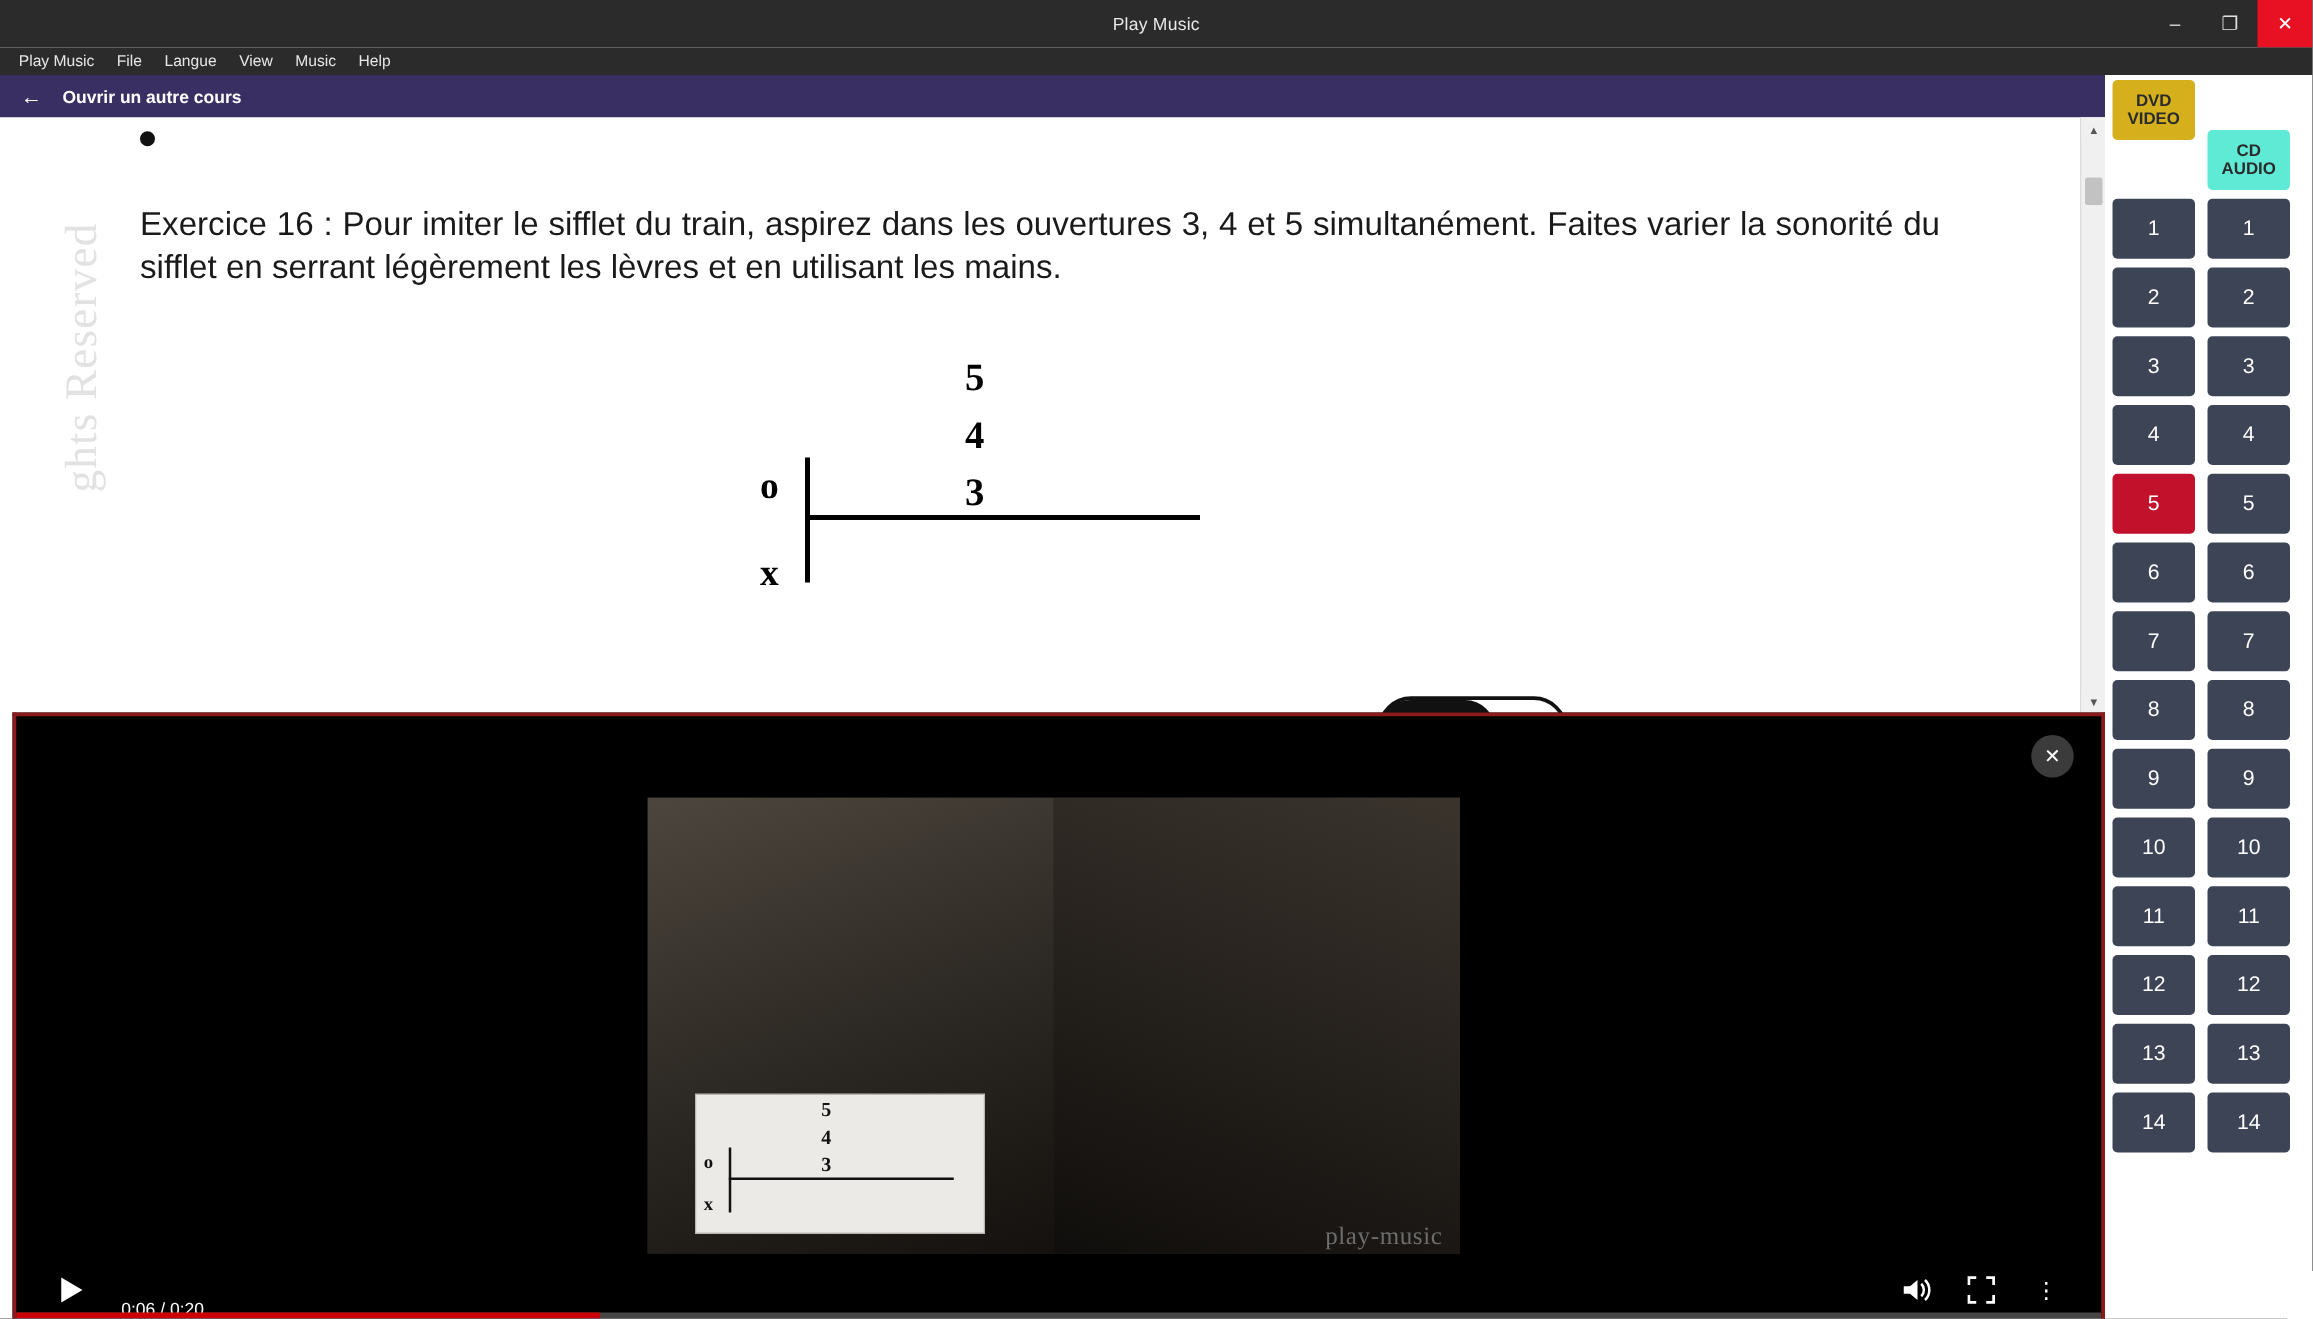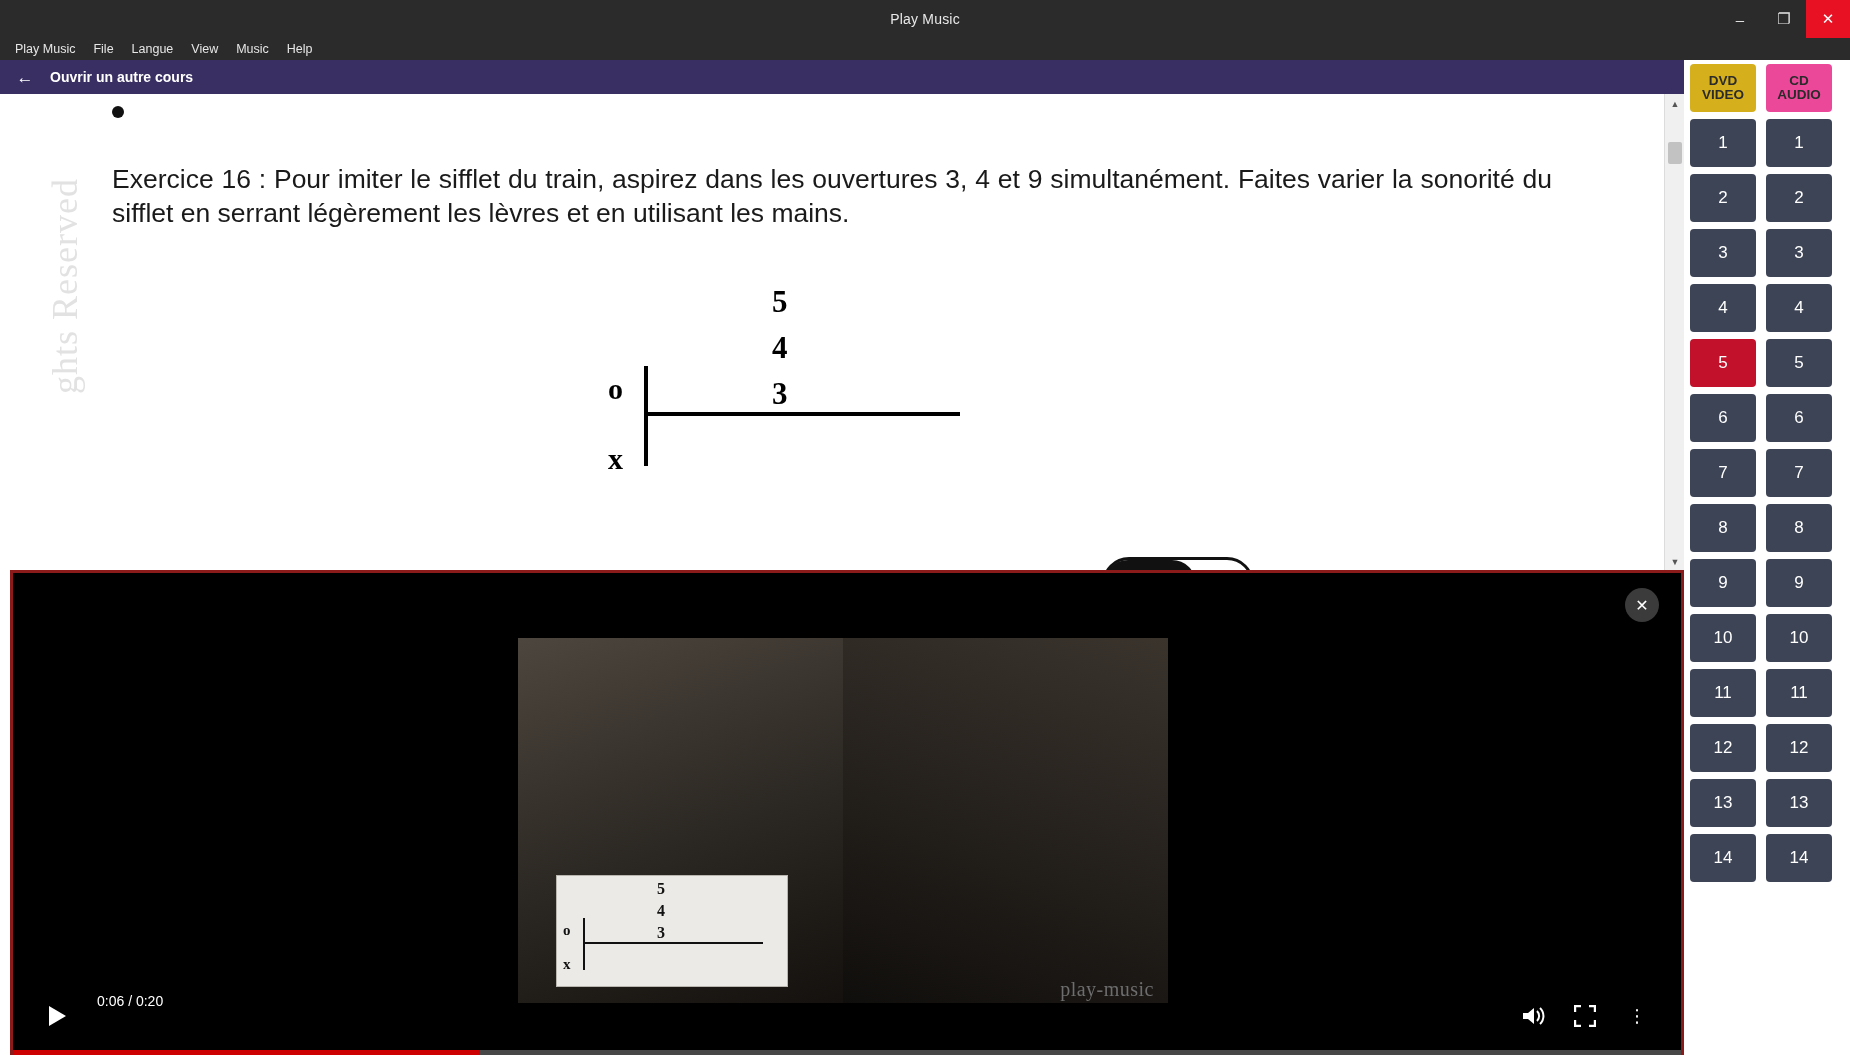--- a/index.html
+++ b/index.html
@@ -209,21 +209,21 @@
     gap: 7px 10px;
   }
   .sb-head {
     height: 48px; border-radius: 4px;
     display: flex; flex-direction: column;
     align-items: center; justify-content: center;
     font-size: 13.5px; font-weight: bold; line-height: 1.05;
     color: #2b2b2b;
   }
   .sb-head.dvd { background: #d5b01c; }
-  .sb-head.cd  { background: #ec4899; }
+  .sb-head.cd  { background: #5eead4; margin-top: 40px; }
   .sb-chip {
     height: 48px; border-radius: 4px;
     background: #3d4455; color: #fff;
     display: flex; align-items: center; justify-content: center;
     font-size: 17px;
   }
   .sb-chip.active { background: #c2112b; }
 
   
   .video-overlay {
@@ -284,21 +284,21 @@
     color: #6d6d6d; font-size: 20px;
     font-family: "Liberation Serif", serif;
     letter-spacing: .5px;
     margin-left: 40px;
   }
 
   
   .video-controls {
     position: absolute; left: 0; bottom: 0;
     width: 100%; height: 62px;
-    display: flex; align-items: flex-start;
+    display: flex; align-items: flex-end;
     color: #fff;
   }
   .vc-play {
     width: 56px; height: 46px;
     display: flex; align-items: center; justify-content: center;
     margin-left: 16px;
   }
   .vc-time { font-size: 14px; margin-left: 12px; color: #fff; }
   .vc-spacer { flex: 1; }
   .vc-btn {
@@ -348,21 +348,21 @@
   <div class="doc-area">
     <div class="doc-inner">
 
       <div class="watermark">ghts Reserved</div>
 
       <div class="bullet-heading">
         <span class="bullet-dot"></span>
       </div>
 
       <div class="exercise">
-        <b>Exercice 16 :</b><span> Pour imiter le sifflet du train, aspirez dans les ouvertures 3, 4 et 9 simultanément. Faites varier la sonorité du sifflet en serrant légèrement les lèvres et en utilisant les mains.</span>
+        <b>Exercice 16 :</b><span> Pour imiter le sifflet du train, aspirez dans les ouvertures 3, 4 et 5 simultanément. Faites varier la sonorité du sifflet en serrant légèrement les lèvres et en utilisant les mains.</span>
       </div>
 
       <div class="tab-diagram">
         <div class="tab-num n5">5</div>
         <div class="tab-num n4">4</div>
         <div class="tab-num n3">3</div>
         <div class="tab-o">o</div>
         <div class="tab-x">x</div>
         <div class="tab-vline"></div>
         <div class="tab-hline"></div>

